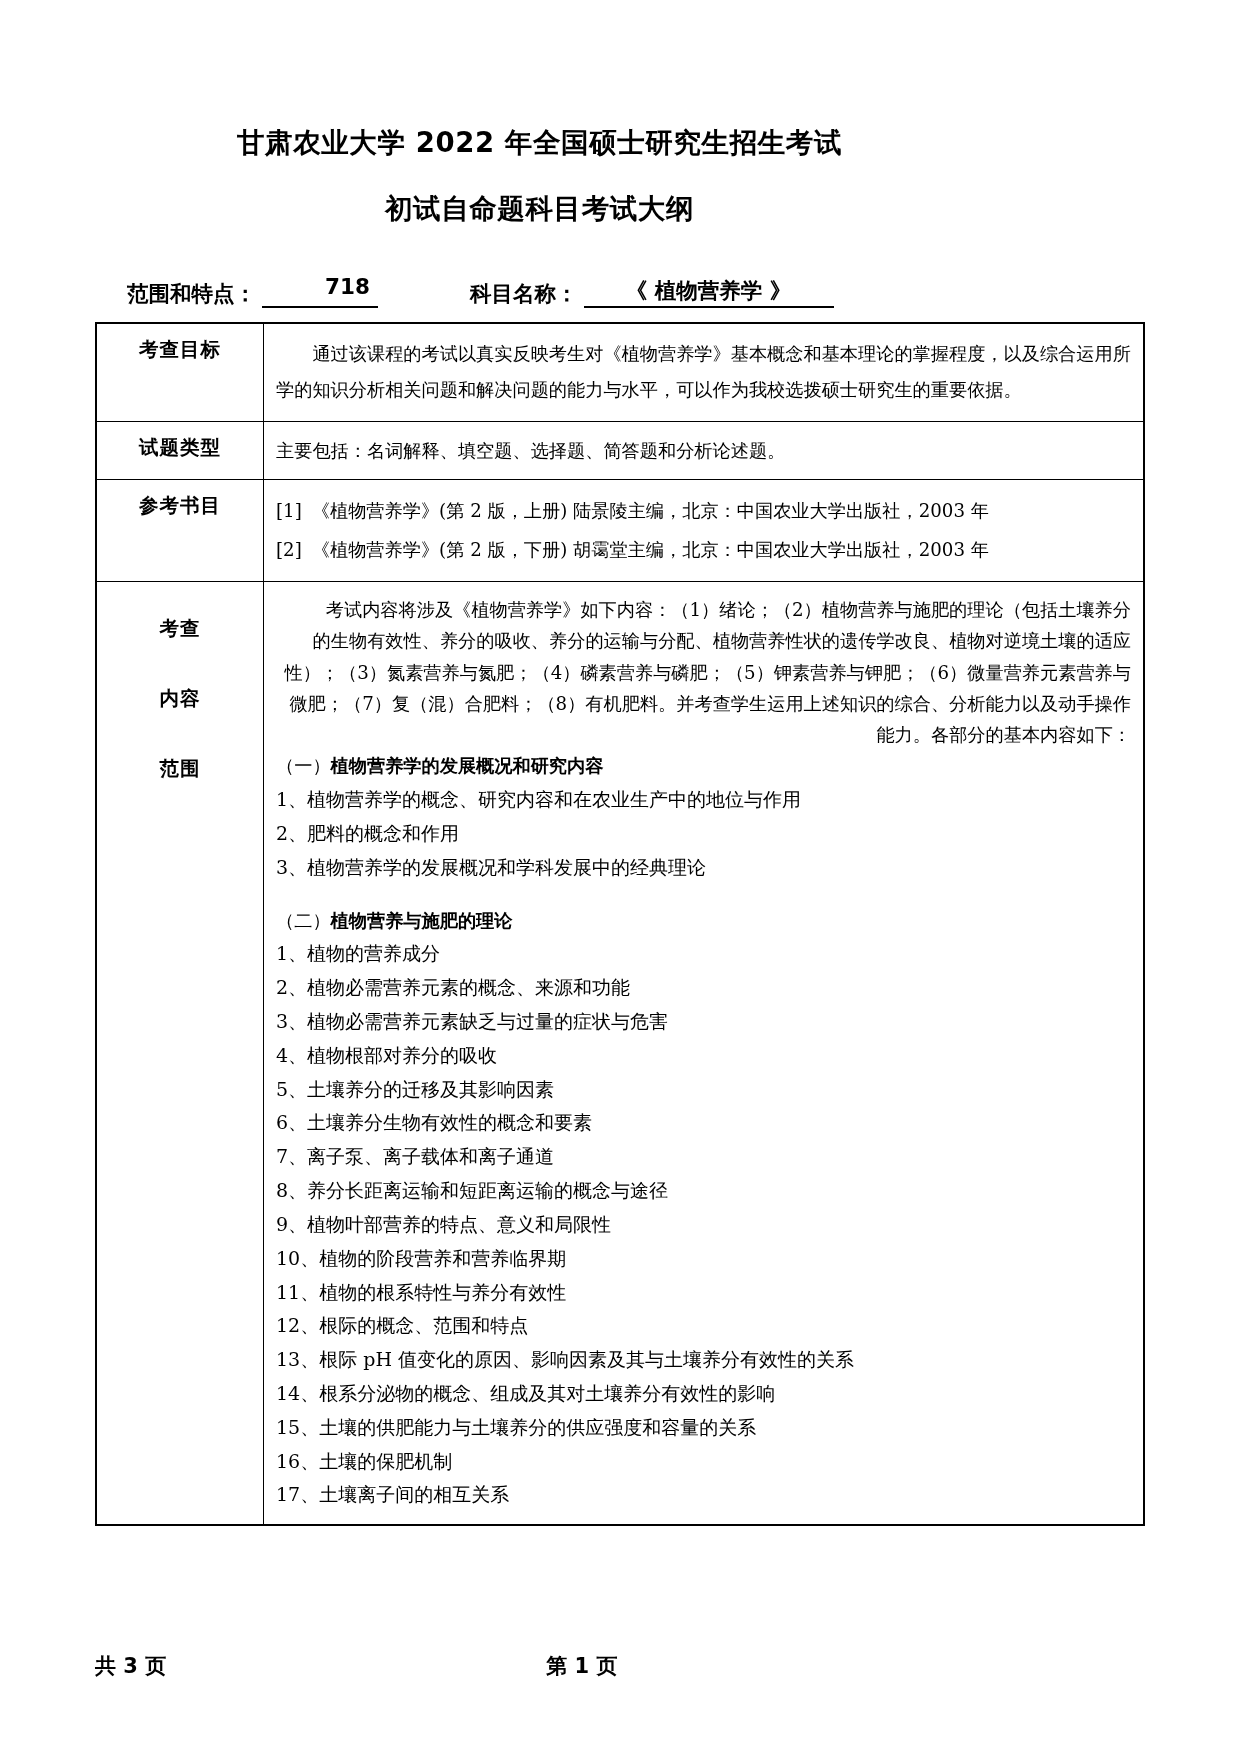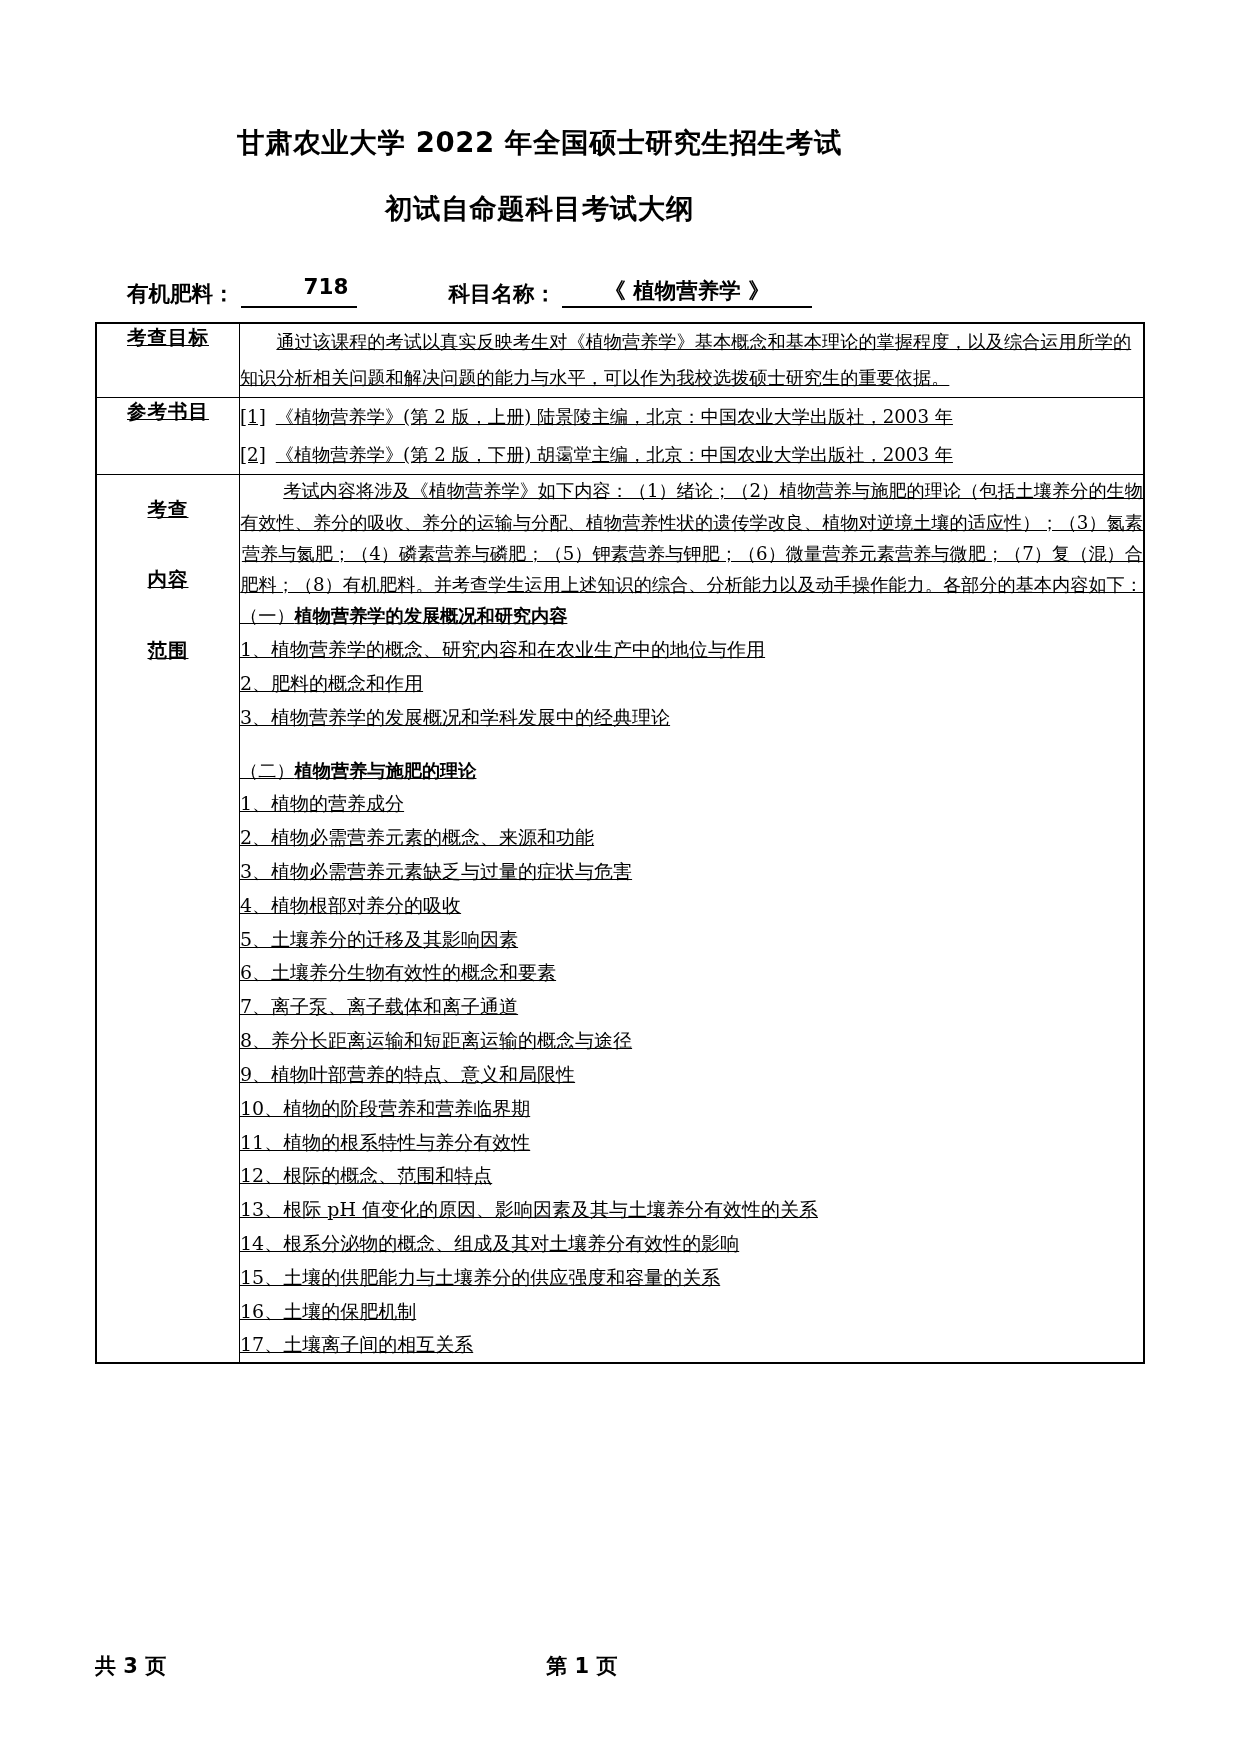--- a/index.html
+++ b/index.html
@@ -71,22 +71,21 @@
   
   table.outline {
     border-collapse: collapse;
     width: 1050px;
     table-layout: fixed;
     border: 2px solid #000;
   }
   table.outline td {
     border: 1.5px solid #000;
     vertical-align: top;
-    padding: 0;
-    text-decoration: underline;
+    padding: 12px;
   }
   td.label-cell {
     width: 142px;
     text-align: center;
     vertical-align: middle;
     font-family: "DejaVu Sans", "Liberation Sans", sans-serif;
     font-weight: bold;
     font-size: 19.5px;
     letter-spacing: 1px;
     padding: 6px 2px;
@@ -169,37 +168,43 @@
 <body>
 
 <div class="page">
 
   <div class="title-block">
     <div class="doc-title-1">甘肃农业大学 2022 年全国硕士研究生招生考试</div>
     <div class="doc-title-2">初试自命题科目考试大纲</div>
   </div>
 
   <div class="subject-line">
-    <span class="subj-label">有机肥料：</span>
+    <span class="subj-label">范围和特点：</span>
     <span class="subj-value-code">718</span>
     <span class="subj-gap"></span>
     <span class="subj-label">科目名称：</span>
     <span class="subj-value-name">《  植物营养学  》</span>
   </div>
 
   <table class="outline">
     <tbody>
 
       <tr>
         <td class="label-cell">考查目标</td>
         <td class="body-cell">
           <p class="para">通过该课程的考试以真实反映考生对《植物营养学》基本概念和基本理论的掌握程度，以及综合运用所学的知识分析相关问题和解决问题的能力与水平，可以作为我校选拨硕士研究生的重要依据。</p>
         </td>
       </tr>
 
+      <tr>
+        <td class="label-cell">试题类型</td>
+        <td class="body-cell">
+          <p class="plain-line">主要包括：名词解释、填空题、选择题、简答题和分析论述题。</p>
+        </td>
+      </tr>
 
       <tr>
         <td class="label-cell">参考书目</td>
         <td class="body-cell">
           <p class="ref-line">
             <span class="ref-num">[1]</span><span>《植物营养学》(第 2 版，上册) 陆景陵主编，北京：中国农业大学出版社，2003 年</span>
           </p>
           <p class="ref-line">
             <span class="ref-num">[2]</span><span>《植物营养学》(第 2 版，下册) 胡霭堂主编，北京：中国农业大学出版社，2003 年</span>
           </p>

